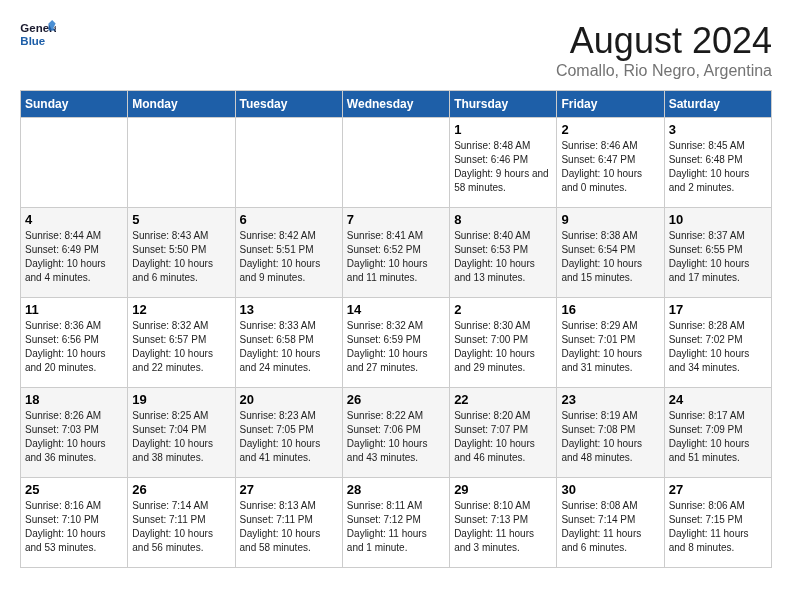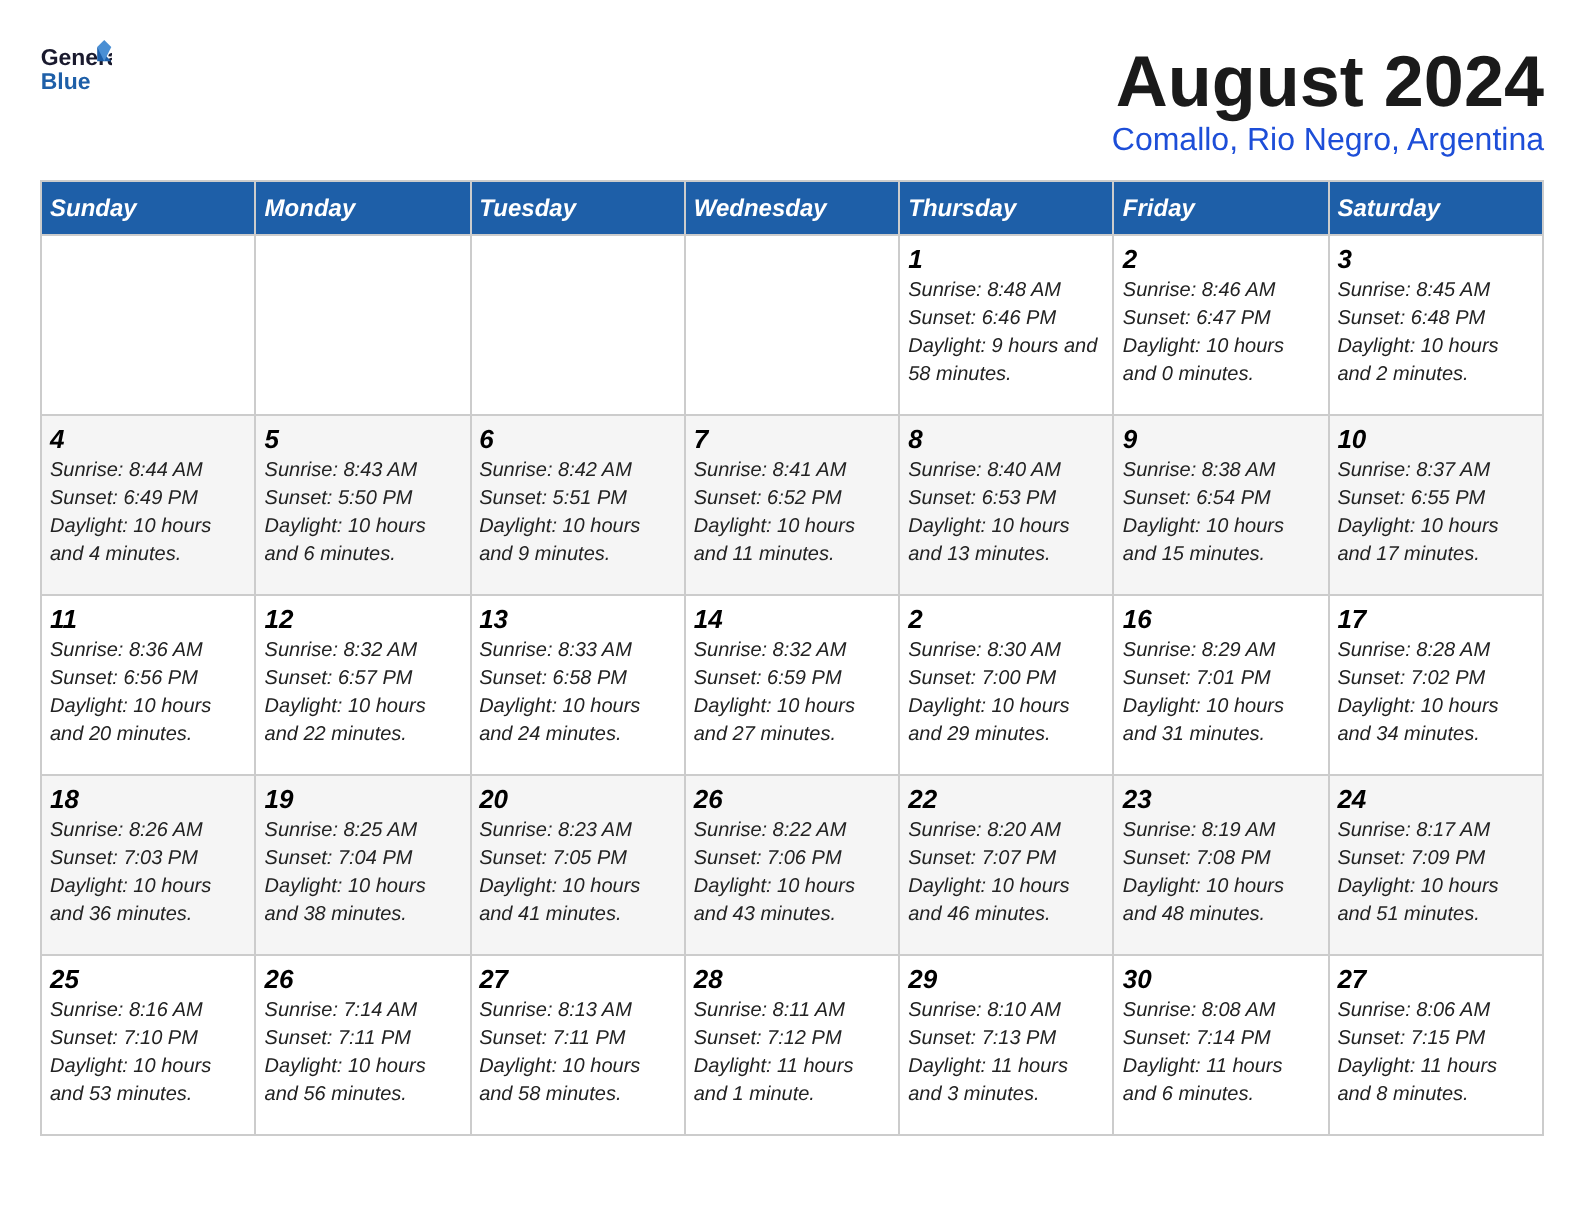--- a/index.html
+++ b/index.html
@@ -23,32 +23,31 @@
     }
     .logo-icon {
       width: 36px;
       height: 30px;
     }
     .title-area {
       text-align: right;
     }
     .month-title {
       font-size: 36px;
-      font-weight: bold;
+      font-weight: normal;
       color: #1a1a1a;
     }
     .location-title {
       font-size: 16px;
-      color: #1d4ed8;
+      color: #737373;
     }
     .calendar-table {
       width: 100%;
       border-collapse: collapse;
       font-size: 11px;
-      font-style: italic;
     }
     .calendar-table thead th {
       background-color: #1e5fa8;
       color: #fff;
       padding: 6px 4px;
       text-align: left;
       border: 1px solid #ccc;
       font-size: 12px;
     }
     .calendar-table tbody td {

